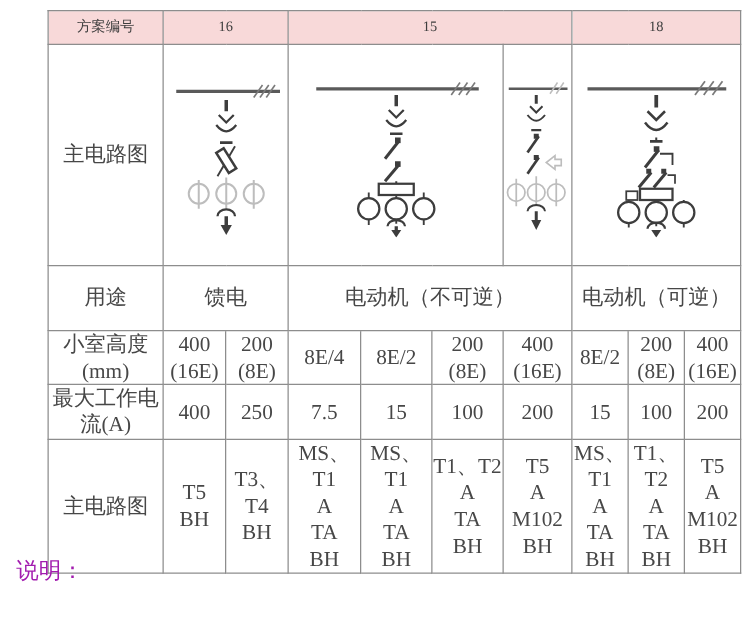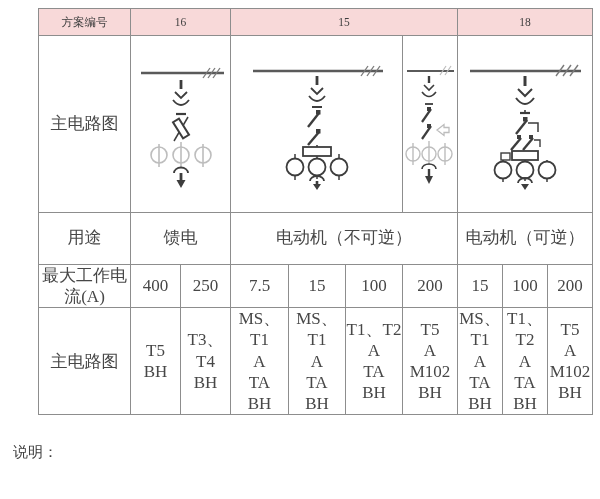--- a/index.html
+++ b/index.html
@@ -11,21 +11,21 @@
     position:absolute; left:38px; top:8px; width:554px;font-family:Liberation Serif, serif; }
   table.spec td { border:1px solid #8d8d8d; text-align:center; vertical-align:middle;
     color:#474747; font-size:17px; line-height:1.25; white-space:pre-line; overflow:hidden; }
   tr.hdr td { background:#f8d9d9; color:#3e3e3e; font-size:11.5px; }
   td.lbl { font-size:11px; padding:0 2px; }
   td.diag { padding:0; vertical-align:top; background:#fff; }
   td.comp { font-size:10.5px; line-height:1.18; }
   svg { display:block; margin:0 auto; }
 
   .notes { position:absolute; left:13px; top:443px; width:578px;
-    color:#404040; font-size:15px; line-height:1.5;font-family:Liberation Mono, monospace; }
+    color:#a21caf; font-size:18px; line-height:1.5; }
   .notes .nh { margin-bottom:2px; }
 </style>
 </head>
 <body>
 
 <div class="page">
   <table class="spec">
     <colgroup>
       <col style="width:92px">
         <col style="width:50px">
@@ -183,20 +183,38 @@
 
     <tr style="height:52px">
       <td class="lbl">用途</td>
       <td colspan="2">馈电</td>
       <td colspan="4">电动机（不可逆）</td>
       <td colspan="3">电动机（可逆）</td>
     </tr>
 
 
 
+    <tr style="height:30px">
+      <td class="lbl">小室高度(mm)</td>
+      <td>400
+(16E)</td>
+      <td>200
+(8E)</td>
+      <td>8E/4</td>
+      <td>8E/2</td>
+      <td>200
+(8E)</td>
+      <td>400
+(16E)</td>
+      <td>8E/2</td>
+      <td>200
+(8E)</td>
+      <td>400
+(16E)</td>
+    </tr>
 
     <tr style="height:27px">
       <td class="lbl">最大工作电流(A)</td>
       <td>400</td>
       <td>250</td>
       <td>7.5</td>
       <td>15</td>
       <td>100</td>
       <td>200</td>
       <td>15</td>

